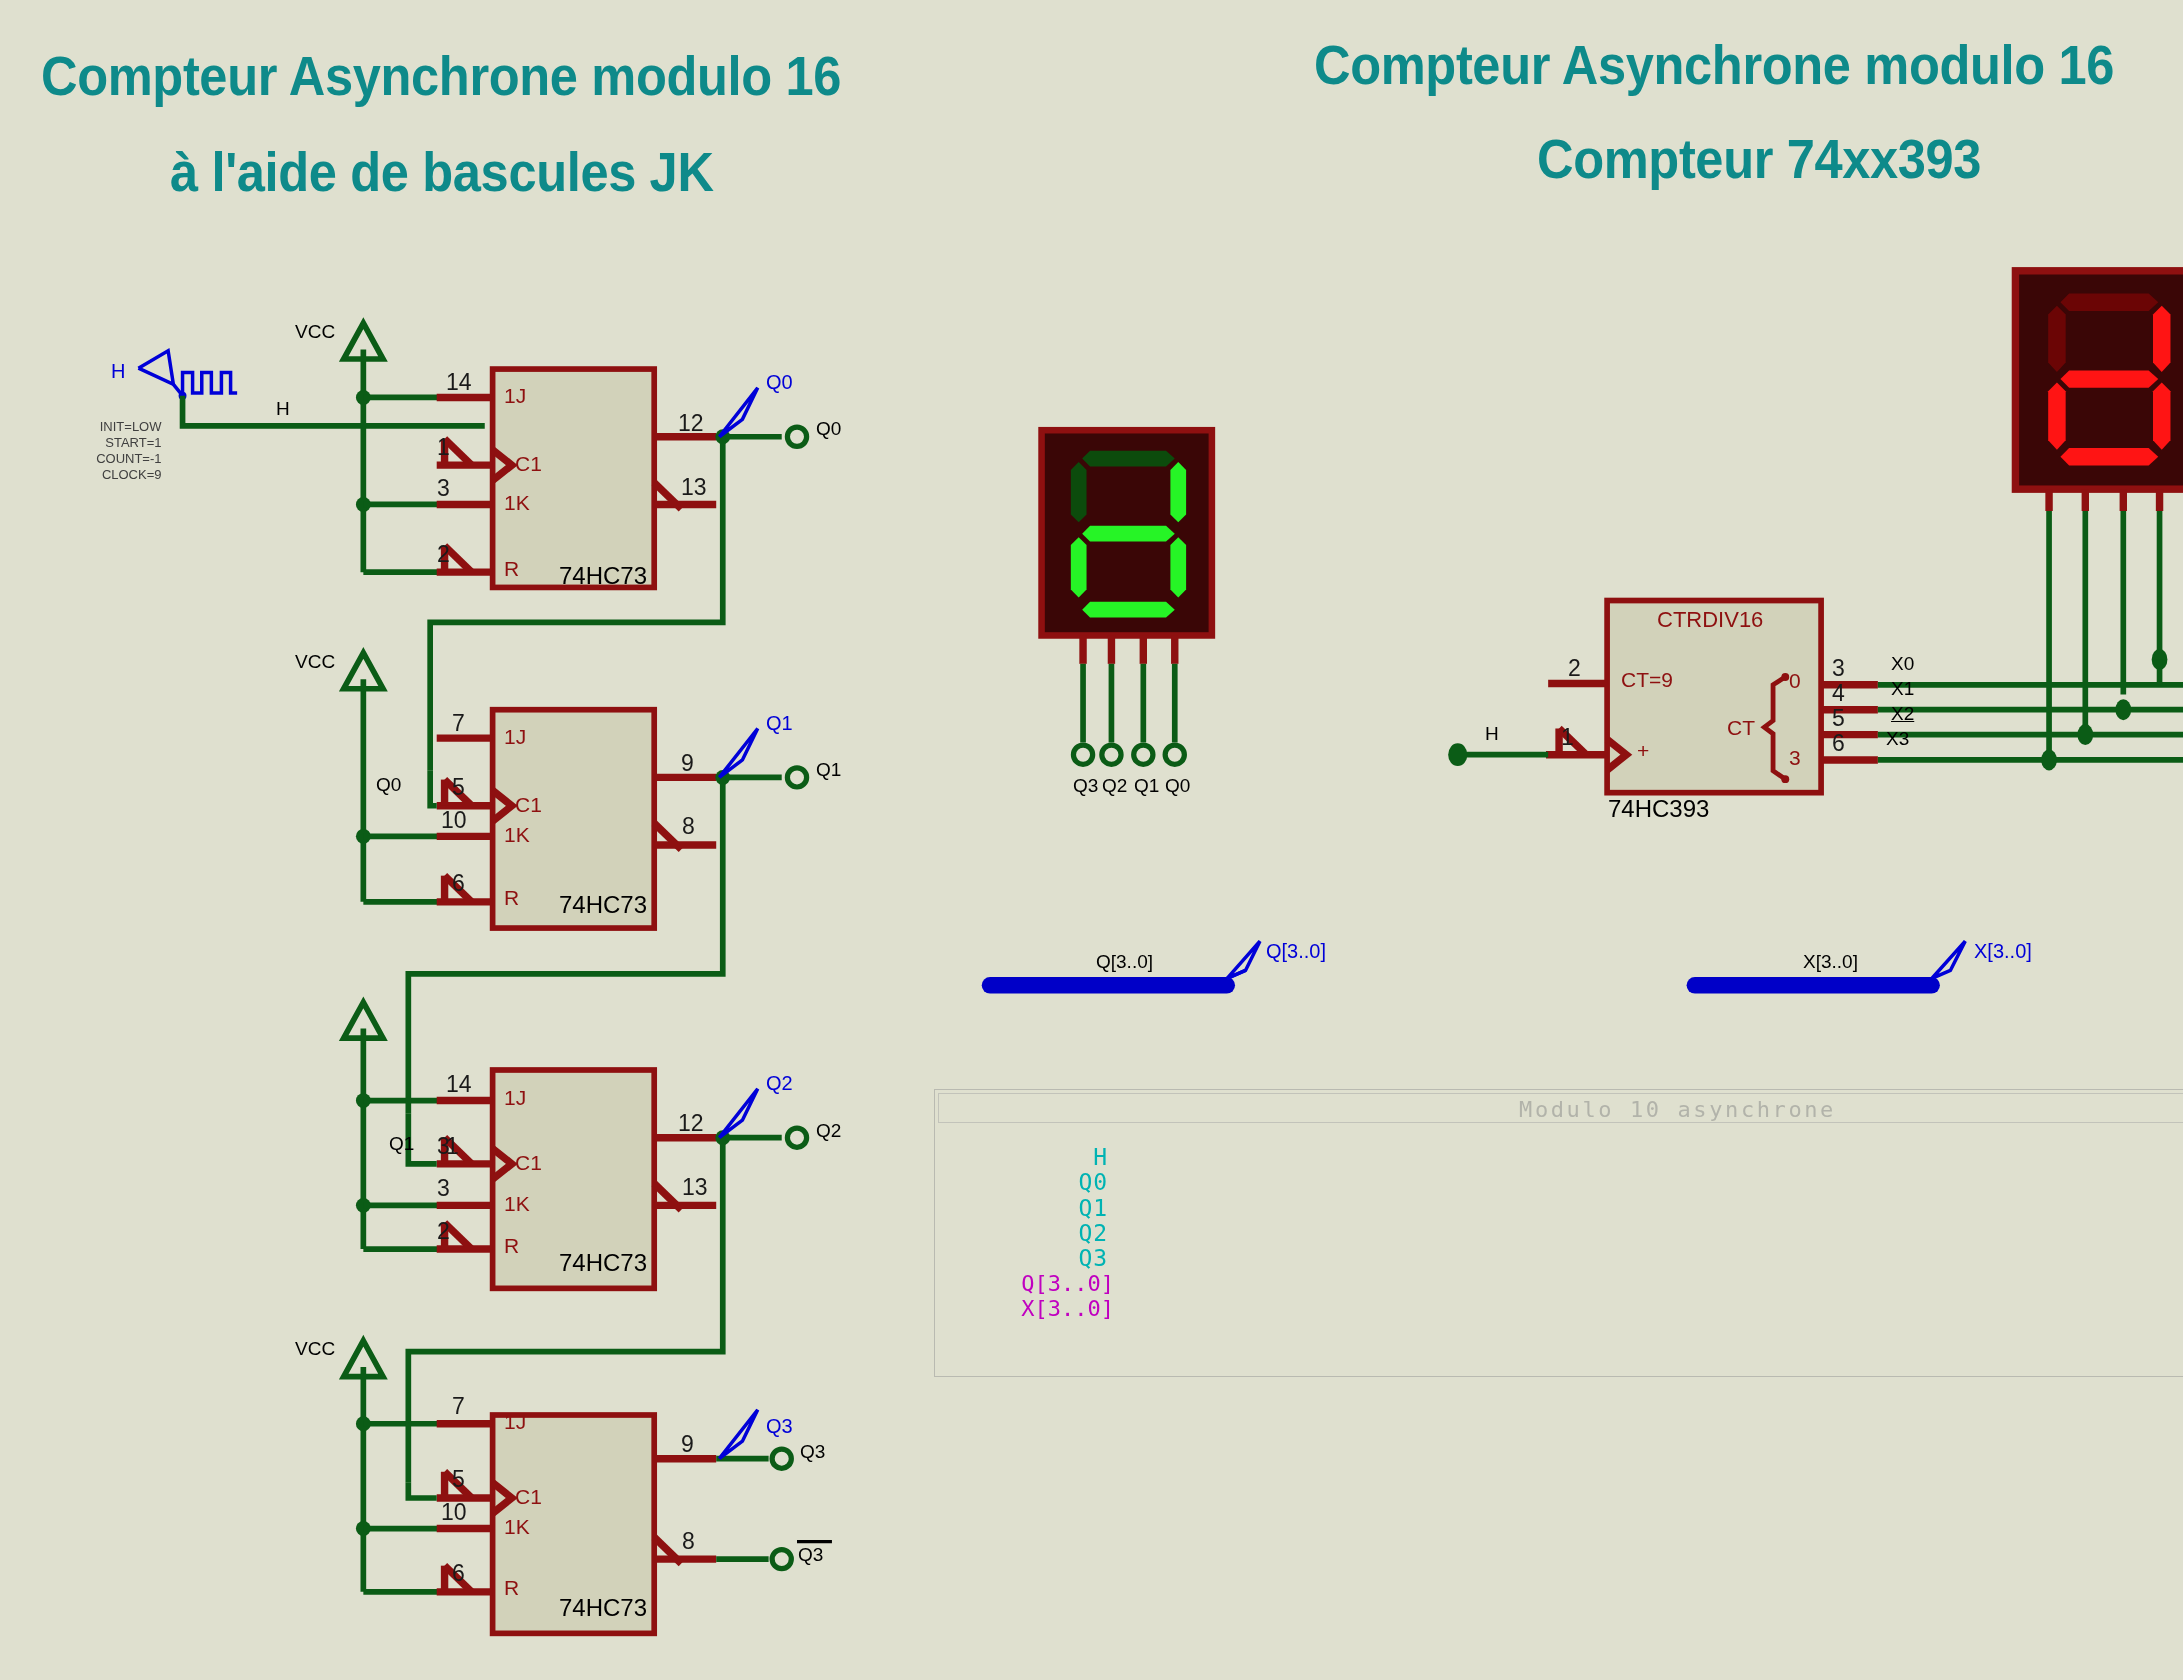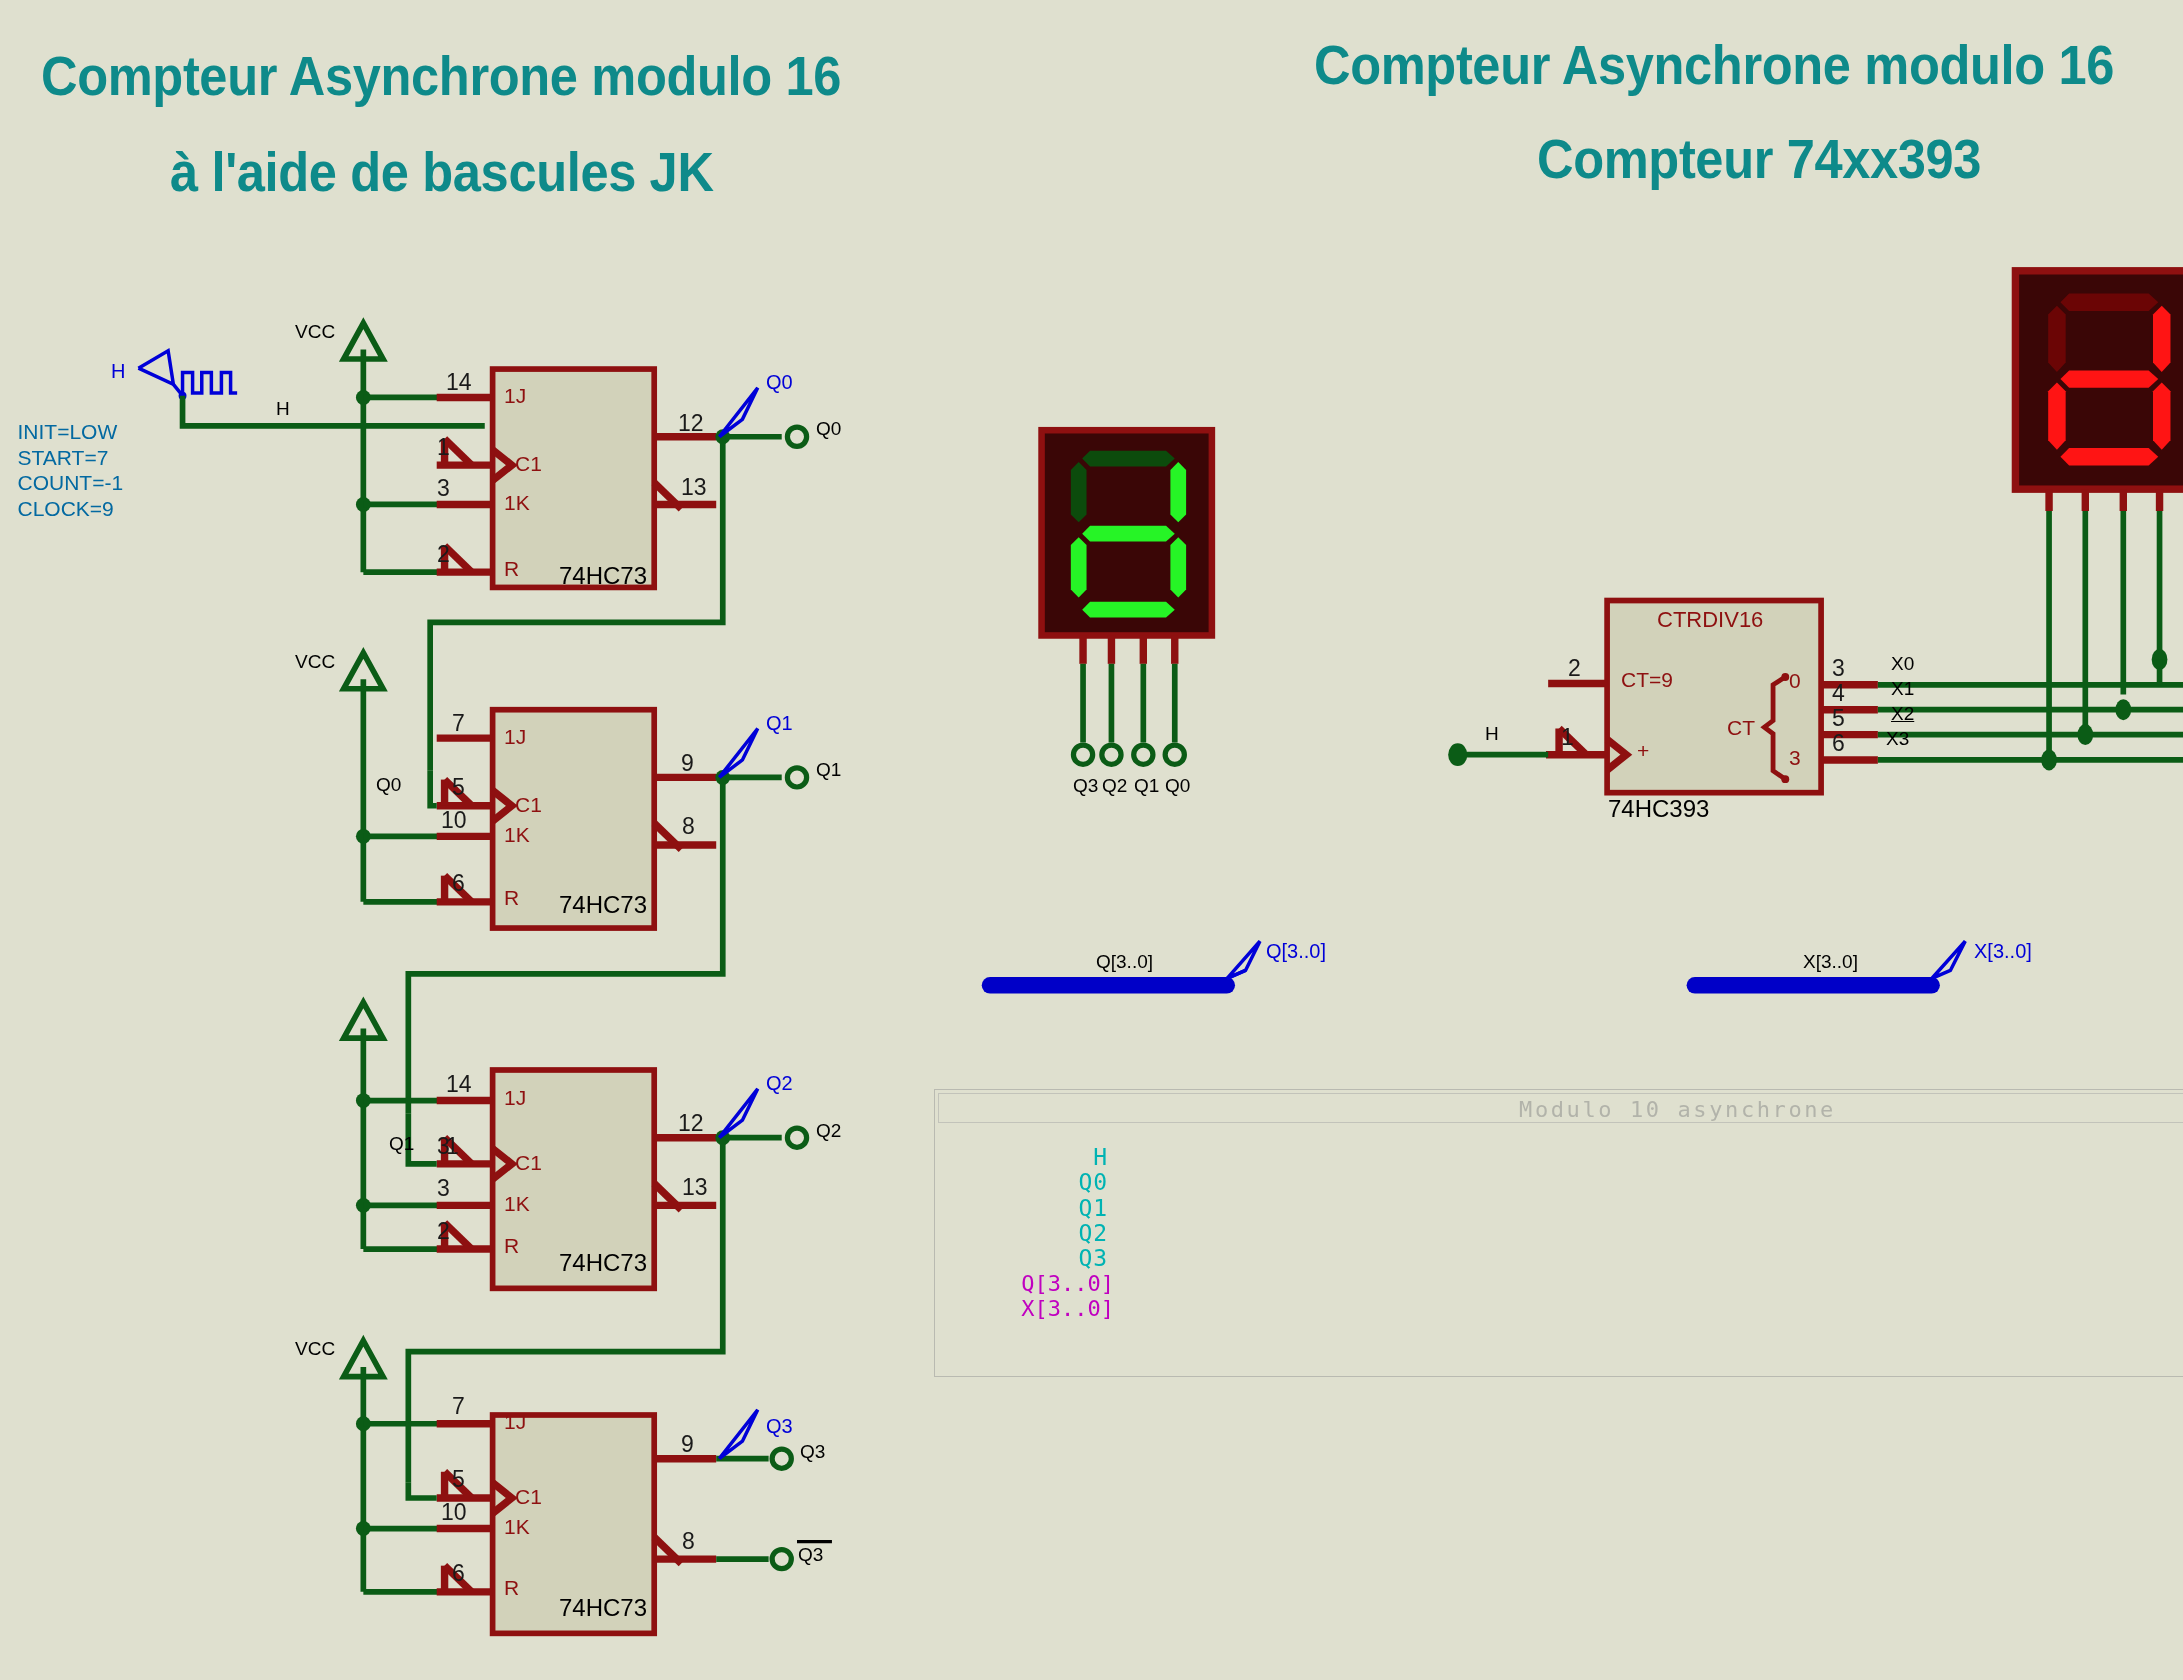--- a/index.html
+++ b/index.html
@@ -28,21 +28,21 @@
   #title-left-2{left:170px;top:140px;}
   #title-right-1{left:1314px;top:33px;}
   #title-right-2{left:1537px;top:127px;}
 
   .lbl{position:absolute;white-space:nowrap;font-family:"Liberation Sans",sans-serif;}
   .lbl-pin{font-size:23px;color:#1a1a1a;}
   .lbl-ic{font-size:24px;color:#000;}
   .lbl-net{font-size:19px;color:#000;}
   .lbl-port{font-size:20px;color:#0000d8;}
   .lbl-inner{font-size:21px;color:#8e1010;}
-  .lbl-param{font-size:21px;color:#0369a1;text-align:left;line-height:1.22;}
+  .lbl-param{font-size:13px;color:#404040;text-align:right;line-height:1.22;}
 
   
   #wave-panel{
     position:absolute;left:934px;top:1089px;width:1486px;height:288px;
     background:#dfe0cf;border:1.3px solid #b9bab1;box-sizing:border-box;
   }
   #wave-title-bar{
     position:absolute;left:938px;top:1093px;width:1479px;height:30px;
     border:1.3px solid #c2c3ba;box-sizing:border-box;background:#dfe0cf;
   }
@@ -528,21 +528,21 @@
           <text x="1760.235294117647" y="532" fill="#00b3b3" font-family="DejaVu Sans Mono, monospace" font-size="46" text-anchor="middle">1Ø.Ø</text>
           <text x="2107.8823529411766" y="532" fill="#00b3b3" font-family="DejaVu Sans Mono, monospace" font-size="46" text-anchor="middle">12.Ø</text>
           <text x="2455.529411764706" y="532" fill="#00b3b3" font-family="DejaVu Sans Mono, monospace" font-size="46" text-anchor="middle">14.Ø</text>
           <text x="2803.176470588235" y="532" fill="#00b3b3" font-family="DejaVu Sans Mono, monospace" font-size="46" text-anchor="middle">16.Ø</text>
         </g>
     </g>
   </svg>
 
   <div class="lbl lbl-param" id="clk-params" style="left:17.5px;top:419px;width:144px;">
       <div>INIT=LOW</div>
-      <div>START=7</div>
+      <div>START=1</div>
       <div>COUNT=-1</div>
       <div>CLOCK=9</div>
     </div>
   <div class="lbl lbl-port" style="left:111px;top:360px;">H</div>
   <div class="lbl lbl-net" style="left:276px;top:398px;">H</div>
 
   <div class="lbl lbl-net" style="left:295px;top:321px;">VCC</div>
   <div class="lbl lbl-net" style="left:295px;top:651px;">VCC</div>
   <div class="lbl lbl-net" style="left:295px;top:1338px;">VCC</div>
 

